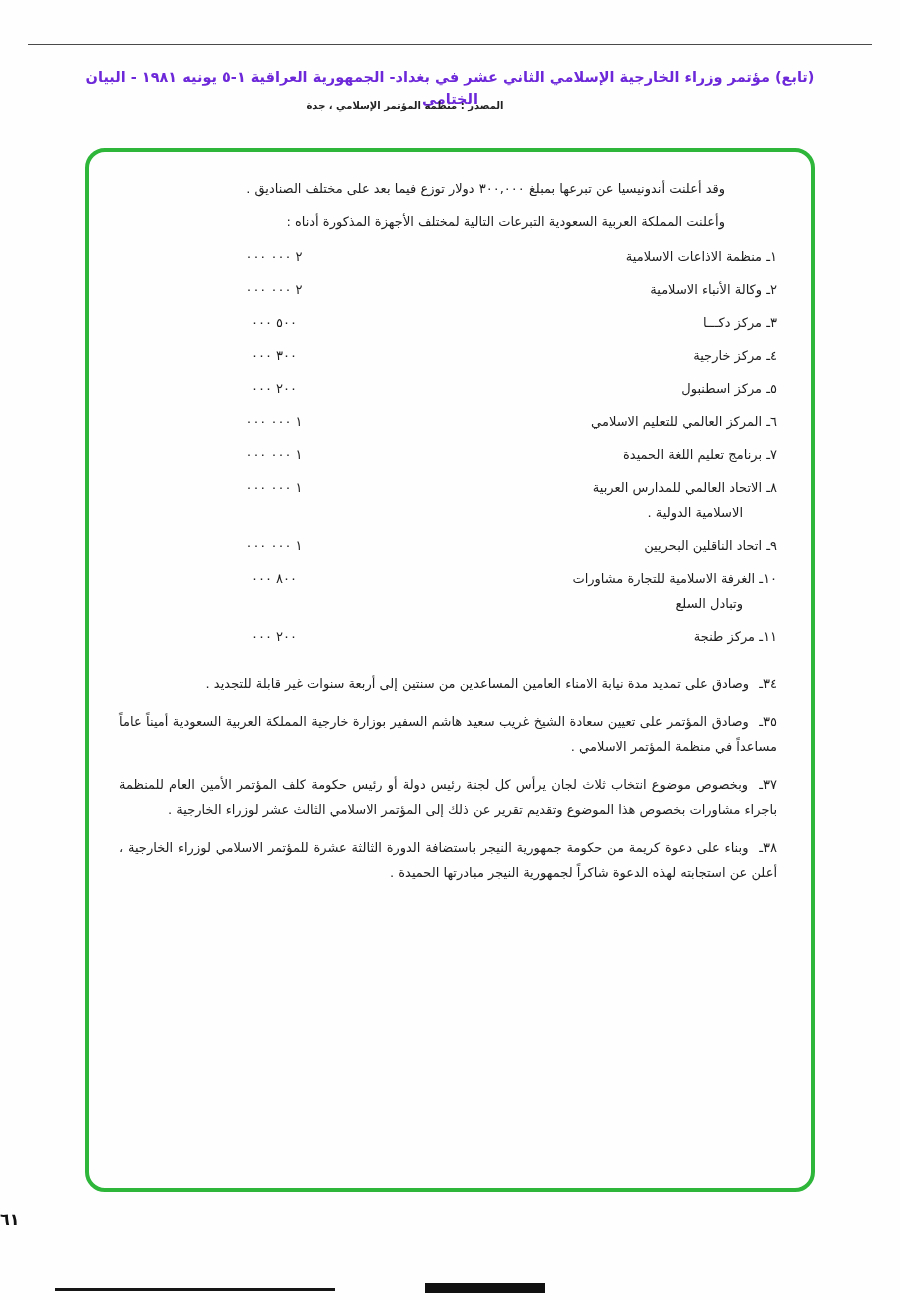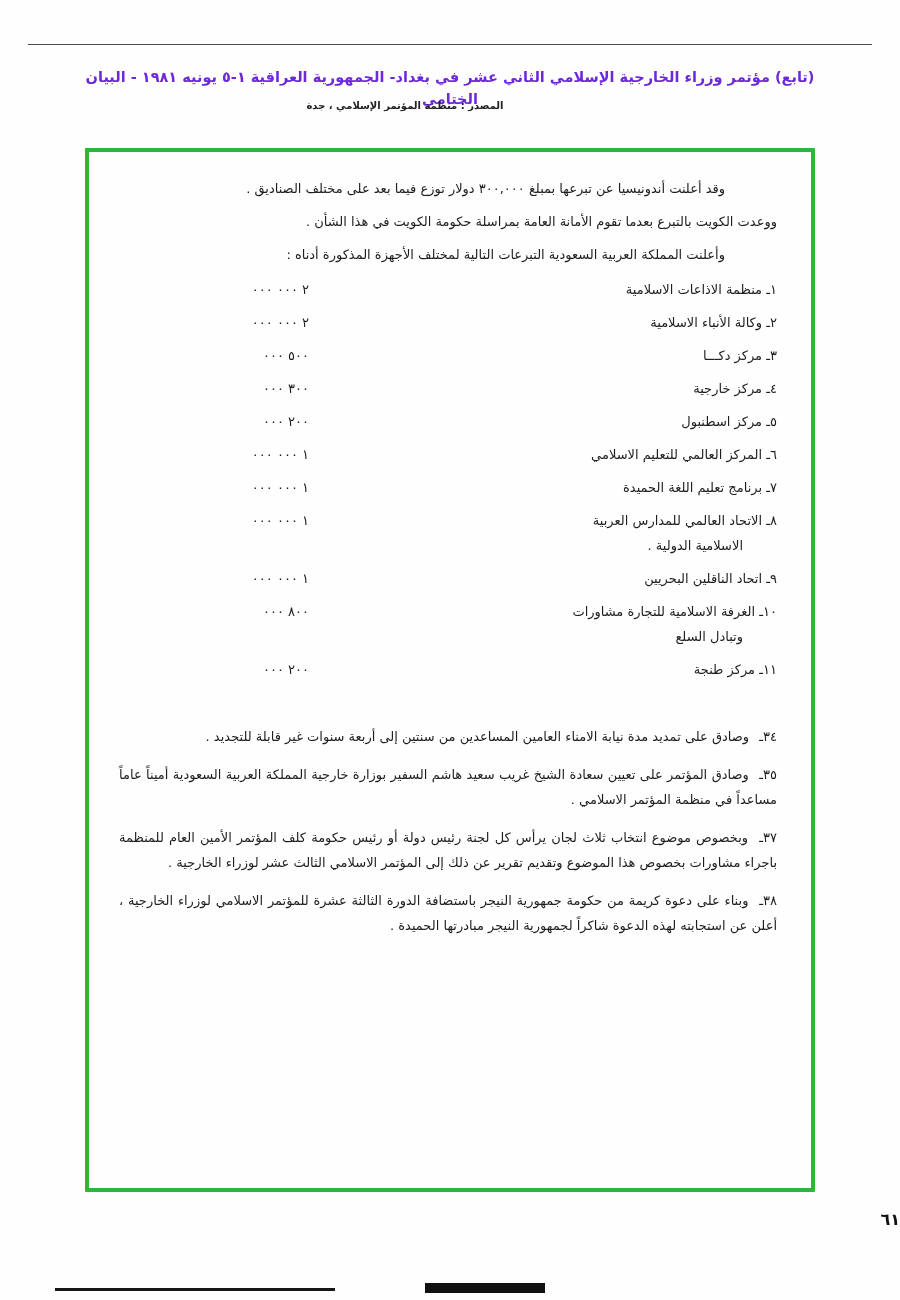--- a/index.html
+++ b/index.html
@@ -18,69 +18,68 @@
     position:absolute;top:66px;left:60px;right:60px;
     text-align:center;font-weight:bold;font-size:14.5px;line-height:22px;
     color:#6d28d9;
   }
   .header-source{
     position:absolute;top:100px;right:150px;left:60px;
     text-align:center;font-weight:bold;font-size:10px;color:#222;
   }
   .content-frame{
     position:absolute;top:148px;left:85px;width:730px;height:1044px;
-    border:4px solid #2eb63a;border-radius:1px;
+    border:4px solid #2eb63a;border-radius:20px;
     box-sizing:border-box;
     padding:24px 34px 10px 30px;
     overflow:hidden;
   }
   .para{
     font-size:13px;line-height:25px;text-align:justify;
     margin:0 0 8px 0;
   }
   .para.indent{text-indent:52px;}
   .donation-list{margin:10px 0 6px 0;}
   .donation-row{
     display:flex;flex-direction:row;align-items:flex-start;
     font-size:13px;line-height:25px;margin-bottom:8px;
   }
   .donation-label-wrap{flex:1;}
   .donation-label2{padding-right:34px;}
   .donation-amount{
-    width:190px;flex:0 0 190px;text-align:right;direction:ltr;
+    width:190px;flex:0 0 190px;text-align:center;direction:ltr;
     letter-spacing:1px;white-space:nowrap;padding-left:120px;box-sizing:border-box;
   }
-  .resolutions{margin-top:42px;}
+  .resolutions{margin-top:22px;}
   .resolution{
     font-size:13px;line-height:25px;text-align:justify;margin:0 0 13px 0;
   }
   .res-num{font-weight:500;margin-left:6px;}
   .page-number{
     position:absolute;top:1210px;left:0;right:0;
-    text-align:right;font-weight:bold;font-size:16px;color:#111;
+    text-align:left;font-weight:bold;font-size:16px;color:#111;
   }
   .artifact-line-thin{
     position:absolute;top:1288px;left:55px;width:280px;height:3px;background:#161616;
   }
   .artifact-line-thick{
     position:absolute;top:1283px;left:425px;width:120px;height:10px;background:#101010;
   }
 </style>
 </head>
 <body>
 
 <div class="top-rule"></div>
 
 <div class="header-title">(تابع) مؤتمر وزراء الخارجية الإسلامي الثاني عشر في بغداد- الجمهورية العراقية ١-٥ يونيه ١٩٨١ - البيان الختامي</div>
 <div class="header-source">المصدر : منظمة المؤتمر الإسلامي ، جدة</div>
 
 <div class="content-frame">
 
   <p class="para indent">وقد أعلنت أندونيسيا عن تبرعها بمبلغ ٣٠٠,٠٠٠ دولار توزع فيما بعد على مختلف الصناديق .</p>
-  <p class="para">ووعدت الكويت بالتبرع بعدما تقوم الأمانة العامة بمراسلة حكومة الكويت في هذا الشأن .</p>
   <p class="para indent">وأعلنت المملكة العربية السعودية التبرعات التالية لمختلف الأجهزة المذكورة أدناه :</p>
 
   <div class="donation-list">
 
     <div class="donation-row">
       <div class="donation-label-wrap">
         <span>١ـ</span>
         <span>منظمة الاذاعات الاسلامية</span>
       </div>
       <div class="donation-amount">٢ ٠٠٠ ٠٠٠</div>

